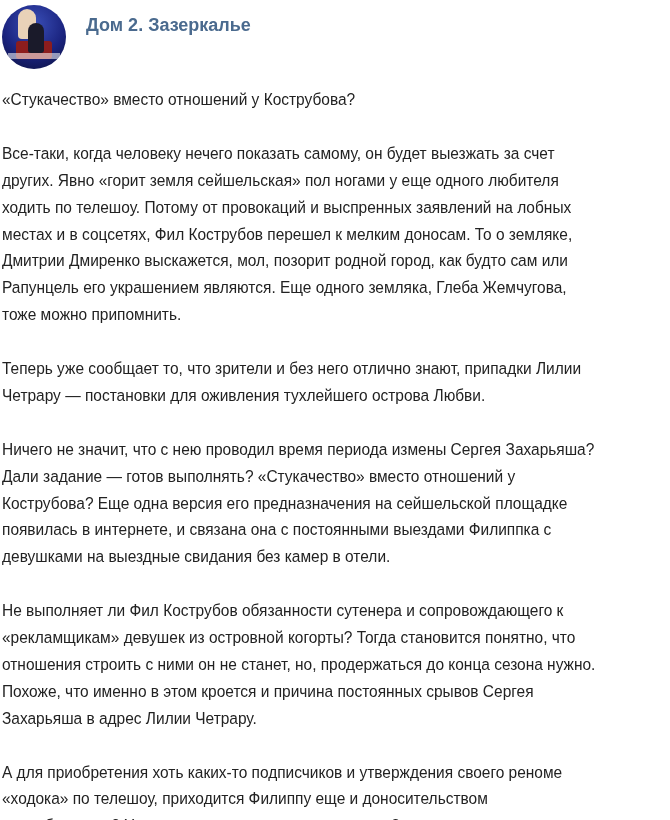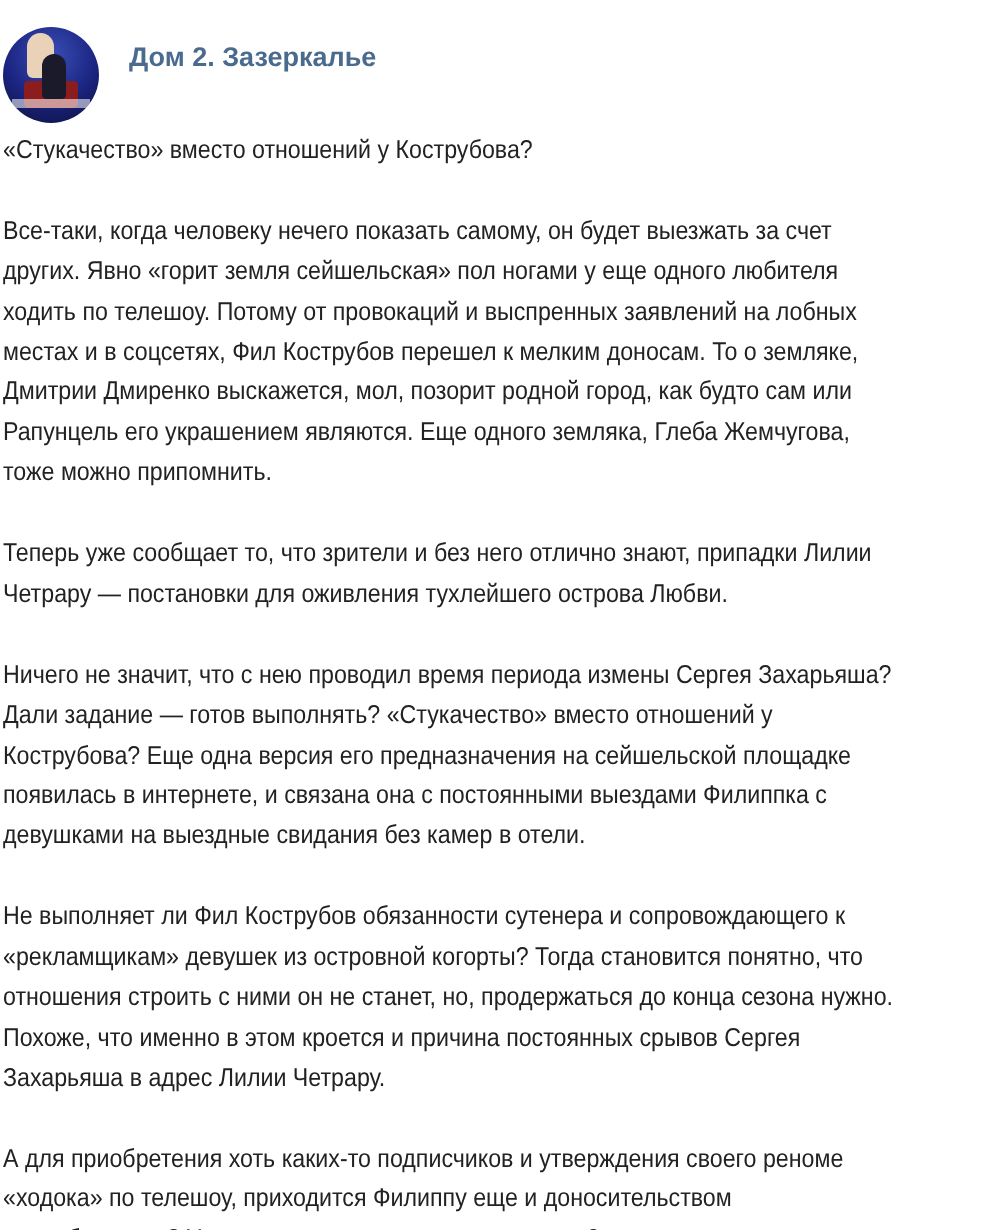--- a/index.html
+++ b/index.html
@@ -1,17 +1,17 @@
 <!DOCTYPE html>
 <html><head>
 <meta charset="utf-8">
 <style>
   html,body{margin:0;padding:0;background:#fff;}
   body{width:670px;height:820px;overflow:hidden;position:relative;font-family:"Liberation Sans",sans-serif;}
-  .header{position:absolute;left:0;top:17px;width:594px;height:70px;}
+  .header{position:absolute;left:0;top:4px;width:594px;height:70px;}
   .avatar{position:absolute;left:2px;top:1px;width:64px;height:64px;border-radius:50%;
     background:radial-gradient(circle at 50% 30%,#3a4fb8 0%,#1b2480 55%,#0b0f3a 100%);overflow:hidden;}
   .avatar .fig1{position:absolute;left:16px;top:4px;width:18px;height:30px;border-radius:9px 9px 4px 4px;background:#e9d2b8;}
   .avatar .fig2{position:absolute;left:26px;top:18px;width:16px;height:30px;border-radius:8px 8px 3px 3px;background:#1a1a2a;}
   .avatar .chair{position:absolute;left:14px;top:36px;width:36px;height:18px;background:#8c1d1d;border-radius:3px;}
   .avatar .cap{position:absolute;left:6px;top:48px;width:52px;height:6px;background:rgba(255,255,255,.55);}
   .title{position:absolute;left:86px;top:11px;font-size:18px;font-weight:bold;color:#4a6a8e;letter-spacing:0;}
   .post{position:absolute;left:2px;top:86px;width:668px;font-size:17.2px;line-height:26.9px;color:#222;}
   .post p{margin:0;white-space:pre-line;transform:scaleX(0.9);transform-origin:left top;width:740px;}
   .post p + p{margin-top:26.9px;}

